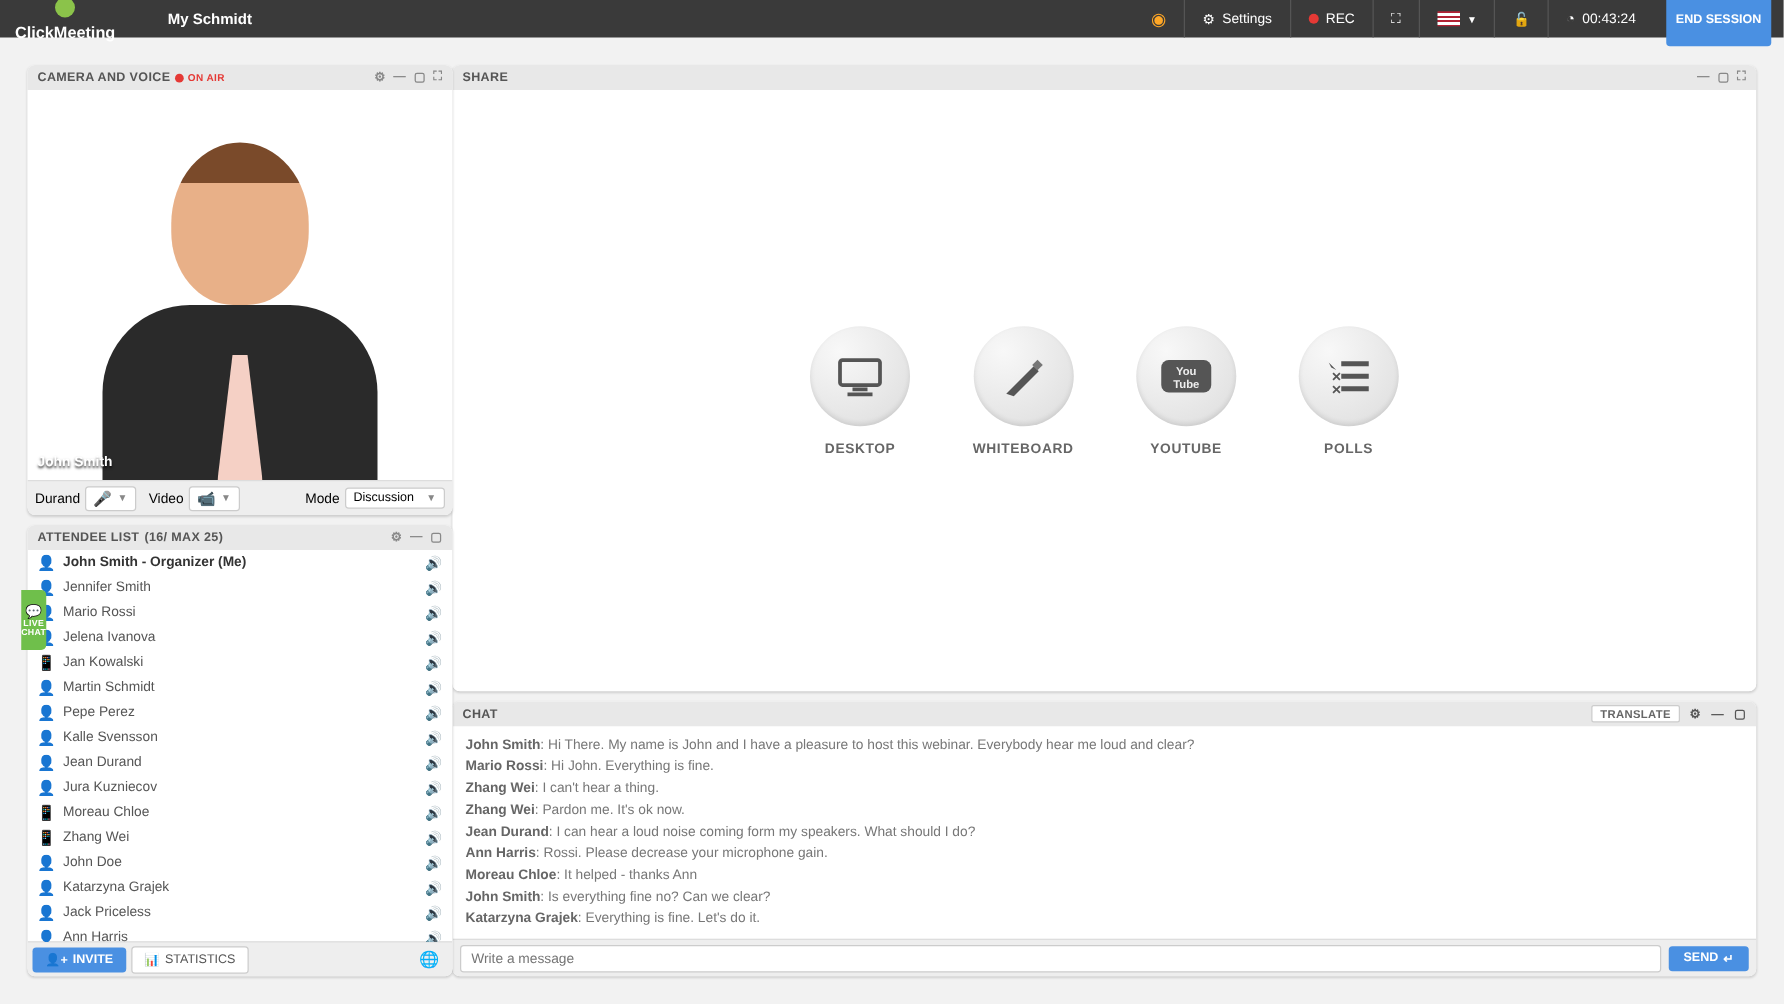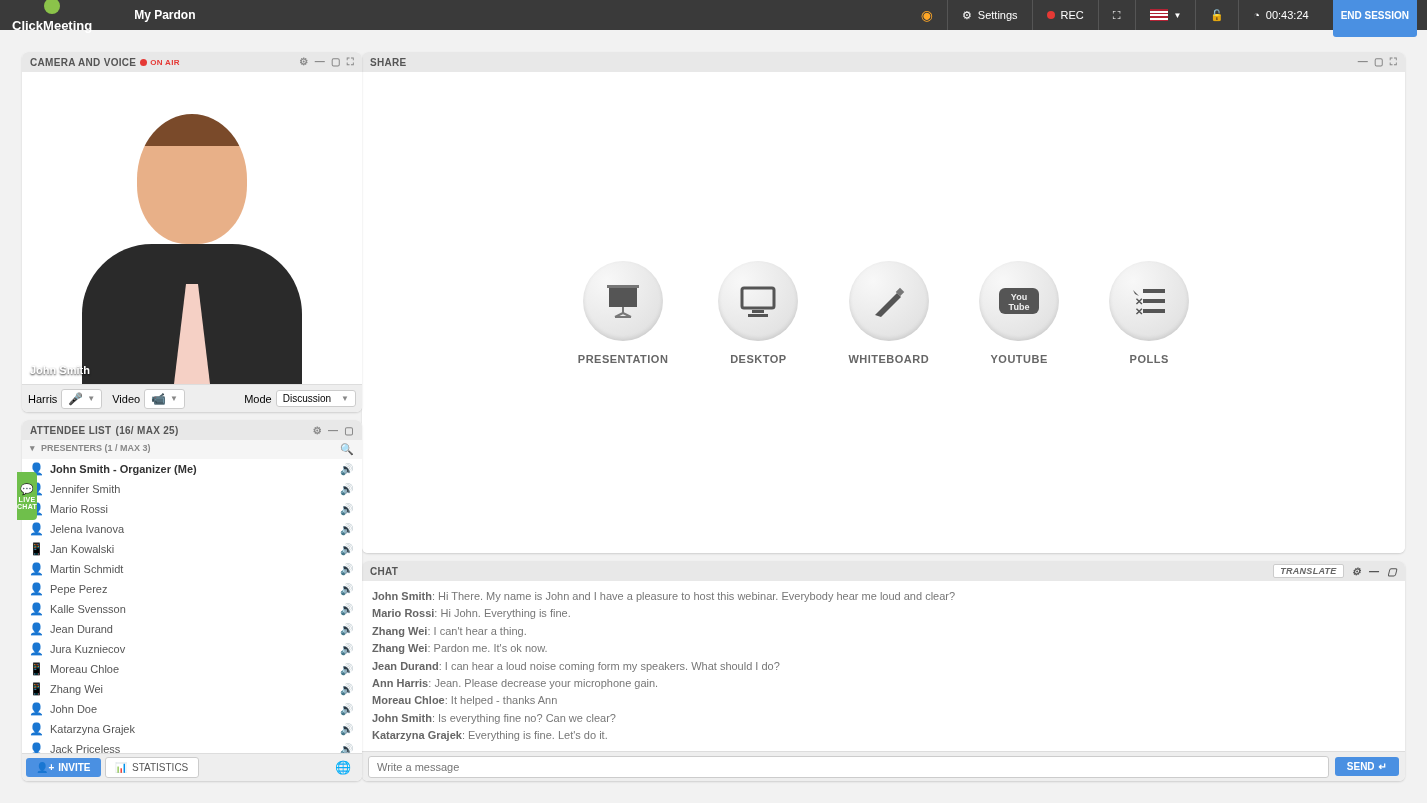--- a/index.html
+++ b/index.html
@@ -67,40 +67,40 @@
 
 
 .share-panel { flex:1;}
 .share-body { flex:1; display:flex; align-items:center; justify-content:center; gap:50px; background:#fff;}
 .share-opt { display:flex; flex-direction:column; align-items:center; gap:12px; cursor:pointer;}
 .share-circle { width:80px; height:80px; border-radius:50%; background: radial-gradient(circle at 30% 25%, #f8f8f8, #dcdcdc); box-shadow: inset 0 -2px 4px rgba(0,0,0,0.1); display:flex; align-items:center; justify-content:center; color:#666;}
 .share-label { font-size:11px; font-weight:bold; color:#666; letter-spacing:0.5px;}
 
 
 .chat-panel { height: 220px;}
-.chat-header-extra { margin-left:auto; display:flex; gap:8px; align-items:center;font-style:italic;}
+.chat-header-extra { margin-left:auto; display:flex; gap:8px; align-items:center;}
 .translate-btn { background:#fff; border:1px solid #ccc; font-size:9px; padding:1px 6px; border-radius:2px; color:#666;}
 .chat-body { flex:1; overflow-y:auto; padding:6px 10px; font-size:11px; color:#777;}
 .chat-line { margin:2px 0; line-height:1.4;}
 .chat-line .author { font-weight:bold; color:#666;}
 .chat-footer { height:30px; display:flex; gap:6px; padding:4px 6px; background:#eee; border-top:1px solid #ddd; align-items:center;}
 .chat-input { flex:1; border:1px solid #ccc; border-radius:3px; height:22px; padding:0 8px; font-size:11px; color:#555;}
 .chat-send { background:#4a90e2; color:#fff; font-size:10px; font-weight:bold; padding:4px 12px; border-radius:3px; display:flex; align-items:center; gap:4px;}
 
 svg { display:block;}
 </style>
 </head>
 <body>
 
 <div class="header">
   <div class="logo">
     <span class="logo-icon"></span>
     <span class="logo-text">ClickMeeting</span>
   </div>
-  <div class="header-title">My Pardon</div>
+  <div class="header-title">My Schmidt</div>
   <div class="header-right">
     <div class="header-item nb">
         <span class="wifi-icon">◉</span>
       </div>
     <div class="header-item">
       <span>⚙</span>
       <span>Settings</span>
     </div>
     <div class="header-item">
       <span class="rec-dot"></span>
@@ -143,21 +143,21 @@
       <div class="camera-video">
         <div class="person-shape">
           <div class="person-body"></div>
           <div class="person-shirt"></div>
           <div class="person-head"></div>
         </div>
         <div class="camera-name">John Smith</div>
       </div>
       <div class="camera-controls">
         <div class="ctrl-group">
-          <span>Harris</span>
+          <span>Durand</span>
           <span class="ctrl-pill">
               <span class="mic-icon">🎤</span>
               <span style="font-size:8px;color:#888;">▼</span>
             </span>
         </div>
         <div class="ctrl-group">
           <span>Video</span>
           <span class="ctrl-pill">
               <span class="cam-icon-sm">📹</span>
               <span style="font-size:8px;color:#888;">▼</span>
@@ -182,25 +182,20 @@
     <div class="panel attendee-panel">
       <div class="panel-header">
         <span>ATTENDEE LIST</span>
         <span style="margin-left:4px;">(16/ MAX 25)</span>
         <div class="pctrl">
           <span>⚙</span>
           <span>—</span>
           <span>▢</span>
         </div>
       </div>
-      <div class="attendee-sub">
-        <span style="margin-right:4px;">▾</span>
-        <span>PRESENTERS (1 / MAX 3)</span>
-        <span class="attendee-search">🔍</span>
-      </div>
       <div class="attendee-list" id="attendee-list">
           <div class="attendee-row me">
             <span class="att-avatar">👤</span>
             <span class="nm">John Smith - Organizer (Me)</span>
             <span class="att-status active">🔊</span>
           </div>
           <div class="attendee-row">
             <span class="att-avatar">👤</span>
             <span class="nm">Jennifer Smith</span>
             <span class="att-status">🔊</span>
@@ -295,33 +290,20 @@
     <div class="panel share-panel">
       <div class="panel-header">
         <span>SHARE</span>
         <div class="pctrl">
           <span>—</span>
           <span>▢</span>
           <span>⛶</span>
         </div>
       </div>
       <div class="share-body" id="share-body">
-          <div class="share-opt">
-            <div class="share-circle">
-              <svg width="40" height="36" viewBox="0 0 40 36">
-                <rect x="6" y="4" width="28" height="20" fill="#555"></rect>
-                <rect x="4" y="2" width="32" height="3" fill="#777"></rect>
-                <line x1="20" y1="24" x2="20" y2="30" stroke="#777" stroke-width="2"></line>
-                <line x1="12" y1="34" x2="28" y2="34" stroke="#777" stroke-width="2"></line>
-                <line x1="20" y1="30" x2="12" y2="34" stroke="#777" stroke-width="2"></line>
-                <line x1="20" y1="30" x2="28" y2="34" stroke="#777" stroke-width="2"></line>
-              </svg>
-            </div>
-            <div class="share-label">PRESENTATION</div>
-          </div>
           <div class="share-opt">
             <div class="share-circle">
               <svg width="40" height="34" viewBox="0 0 40 34">
                 <rect x="4" y="4" width="32" height="20" rx="2" fill="none" stroke="#555" stroke-width="3"></rect>
                 <rect x="14" y="26" width="12" height="3" fill="#555"></rect>
                 <rect x="10" y="30" width="20" height="3" fill="#555"></rect>
               </svg>
             </div>
             <div class="share-label">DESKTOP</div>
           </div>
@@ -369,21 +351,21 @@
           <span>—</span>
           <span>▢</span>
         </div>
       </div>
       <div class="chat-body" id="chat-body">
           <div class="chat-line"><span class="author">John Smith</span>: <span>Hi There. My name is John and I have a pleasure to host this webinar. Everybody hear me loud and clear?</span></div>
           <div class="chat-line"><span class="author">Mario Rossi</span>: <span>Hi John. Everything is fine.</span></div>
           <div class="chat-line"><span class="author">Zhang Wei</span>: <span>I can't hear a thing.</span></div>
           <div class="chat-line"><span class="author">Zhang Wei</span>: <span>Pardon me. It's ok now.</span></div>
           <div class="chat-line"><span class="author">Jean Durand</span>: <span>I can hear a loud noise coming form my speakers. What should I do?</span></div>
-          <div class="chat-line"><span class="author">Ann Harris</span>: <span>Jean. Please decrease your microphone gain.</span></div>
+          <div class="chat-line"><span class="author">Ann Harris</span>: <span>Rossi. Please decrease your microphone gain.</span></div>
           <div class="chat-line"><span class="author">Moreau Chloe</span>: <span>It helped - thanks Ann</span></div>
           <div class="chat-line"><span class="author">John Smith</span>: <span>Is everything fine no? Can we clear?</span></div>
           <div class="chat-line"><span class="author">Katarzyna Grajek</span>: <span>Everything is fine. Let's do it.</span></div>
         </div>
       <div class="chat-footer">
         <input class="chat-input" placeholder="Write a message" style="">
         <div class="chat-send">
           <span>SEND</span>
           <span>↵</span>
         </div>

